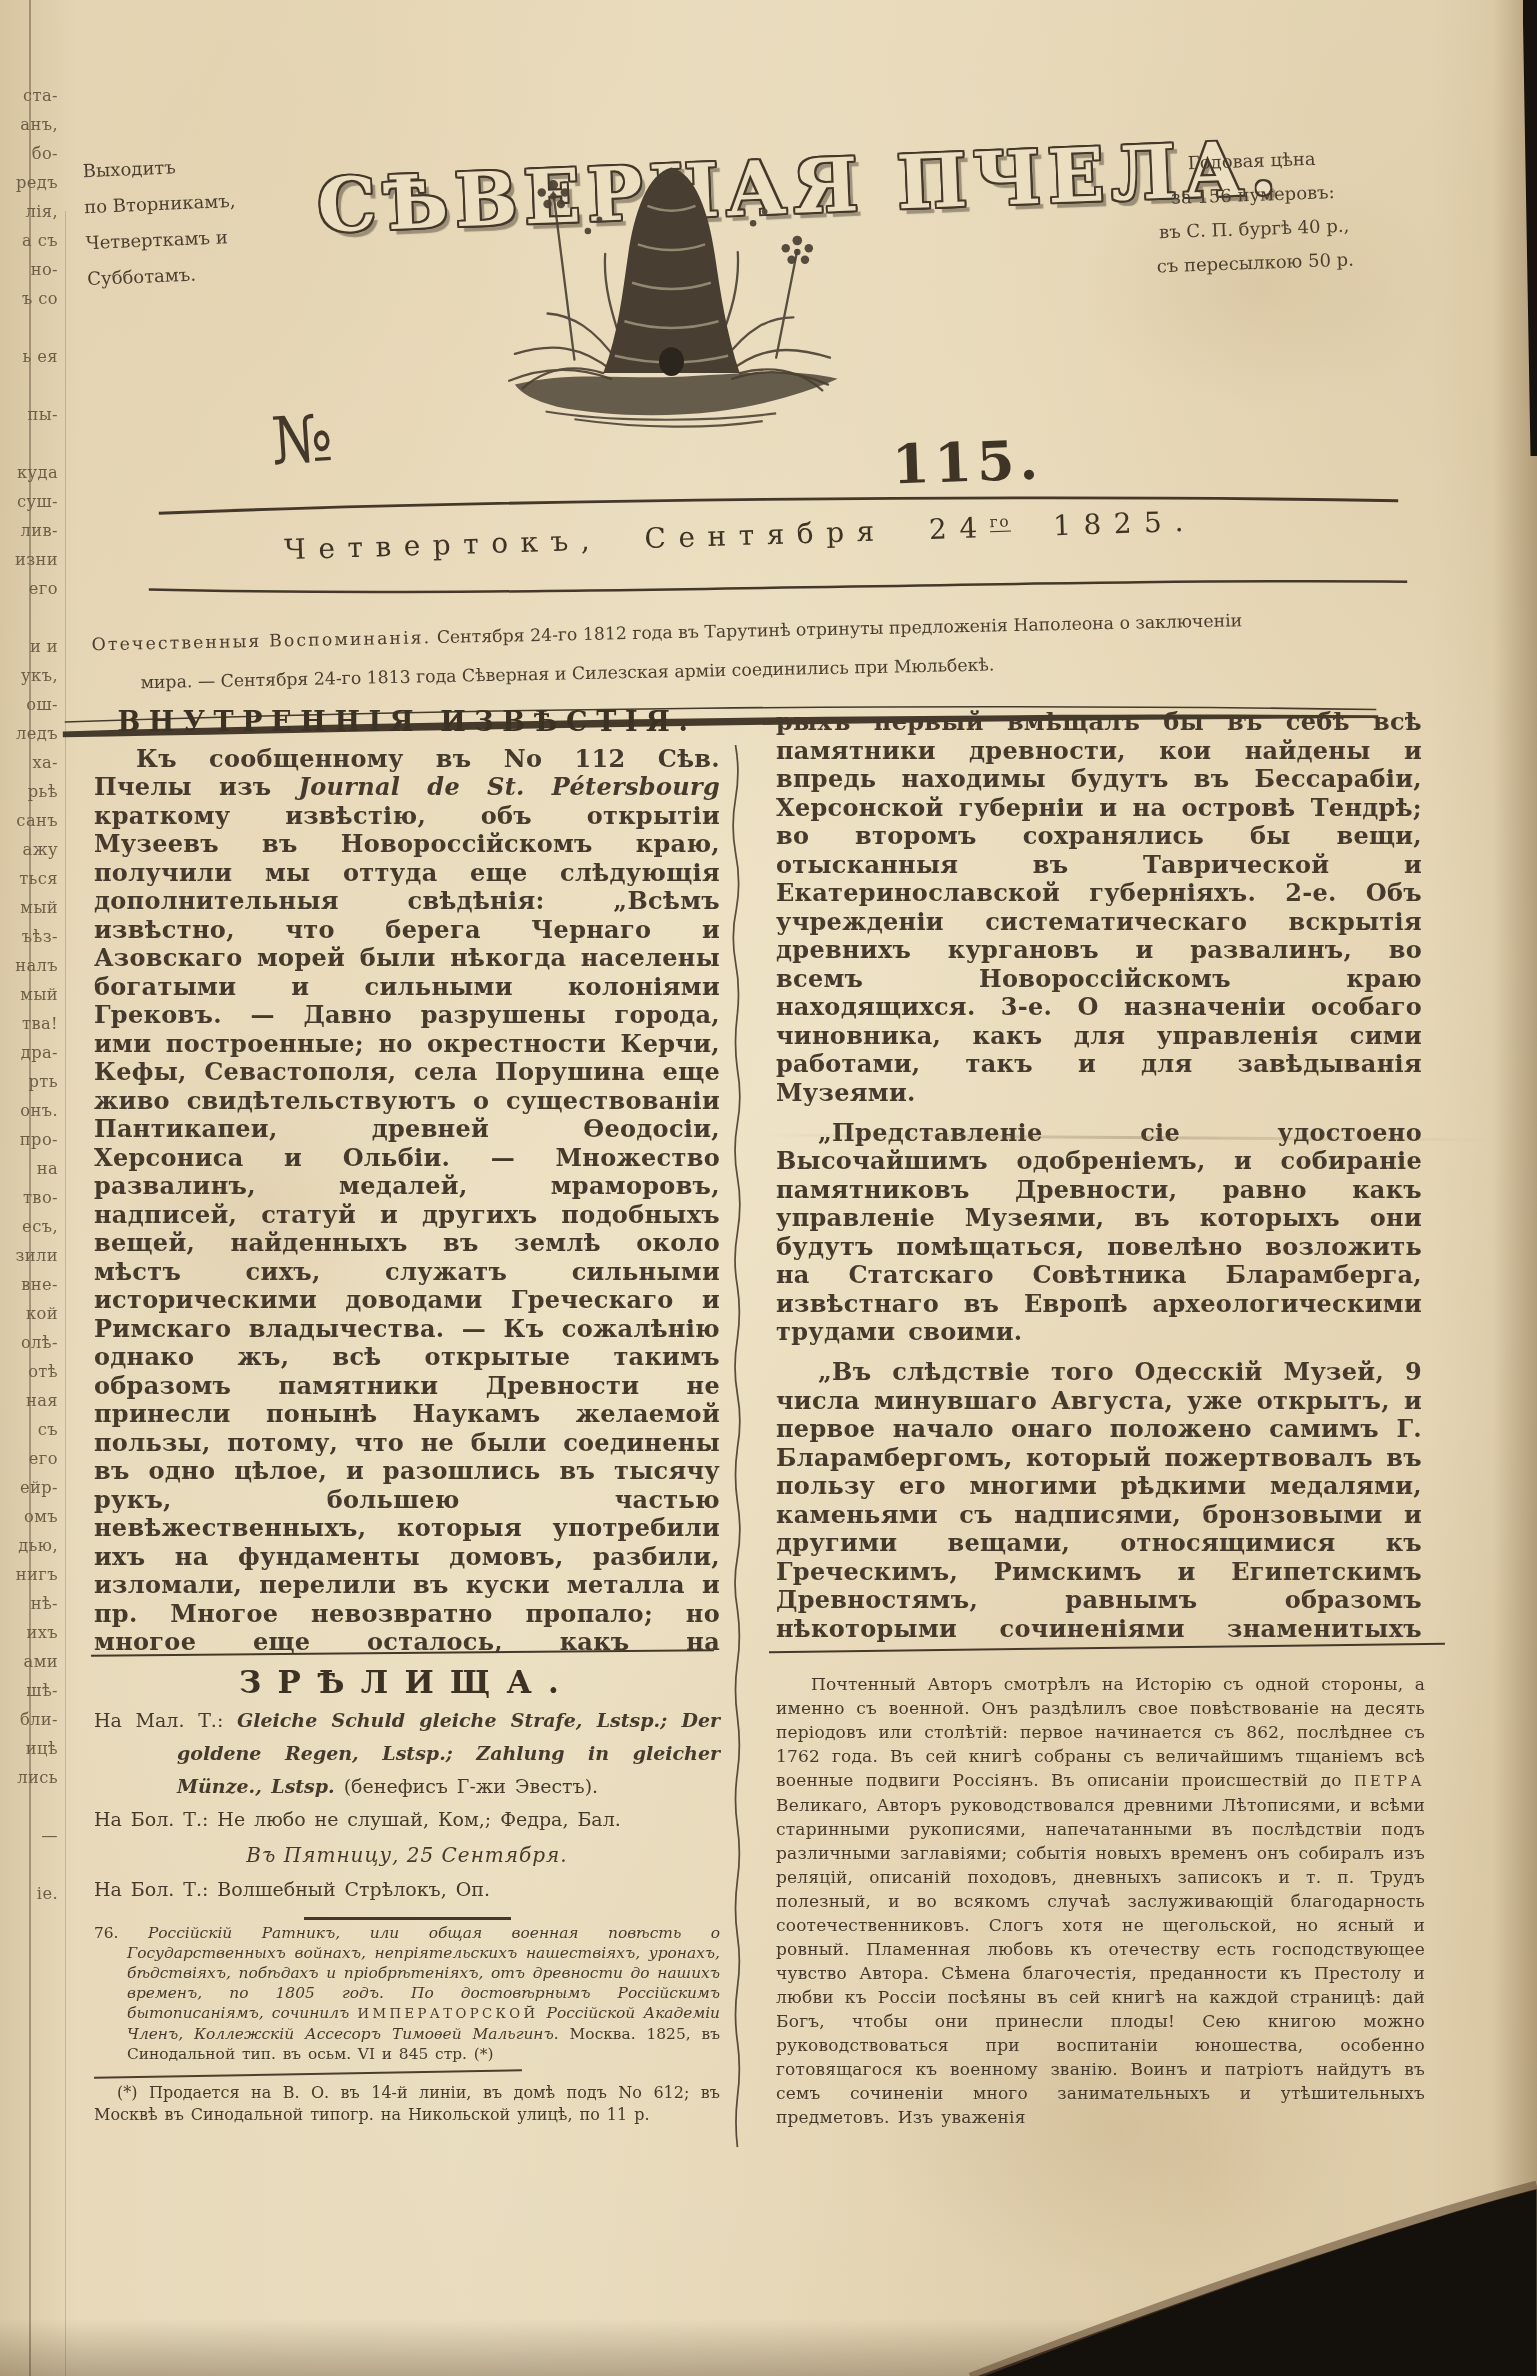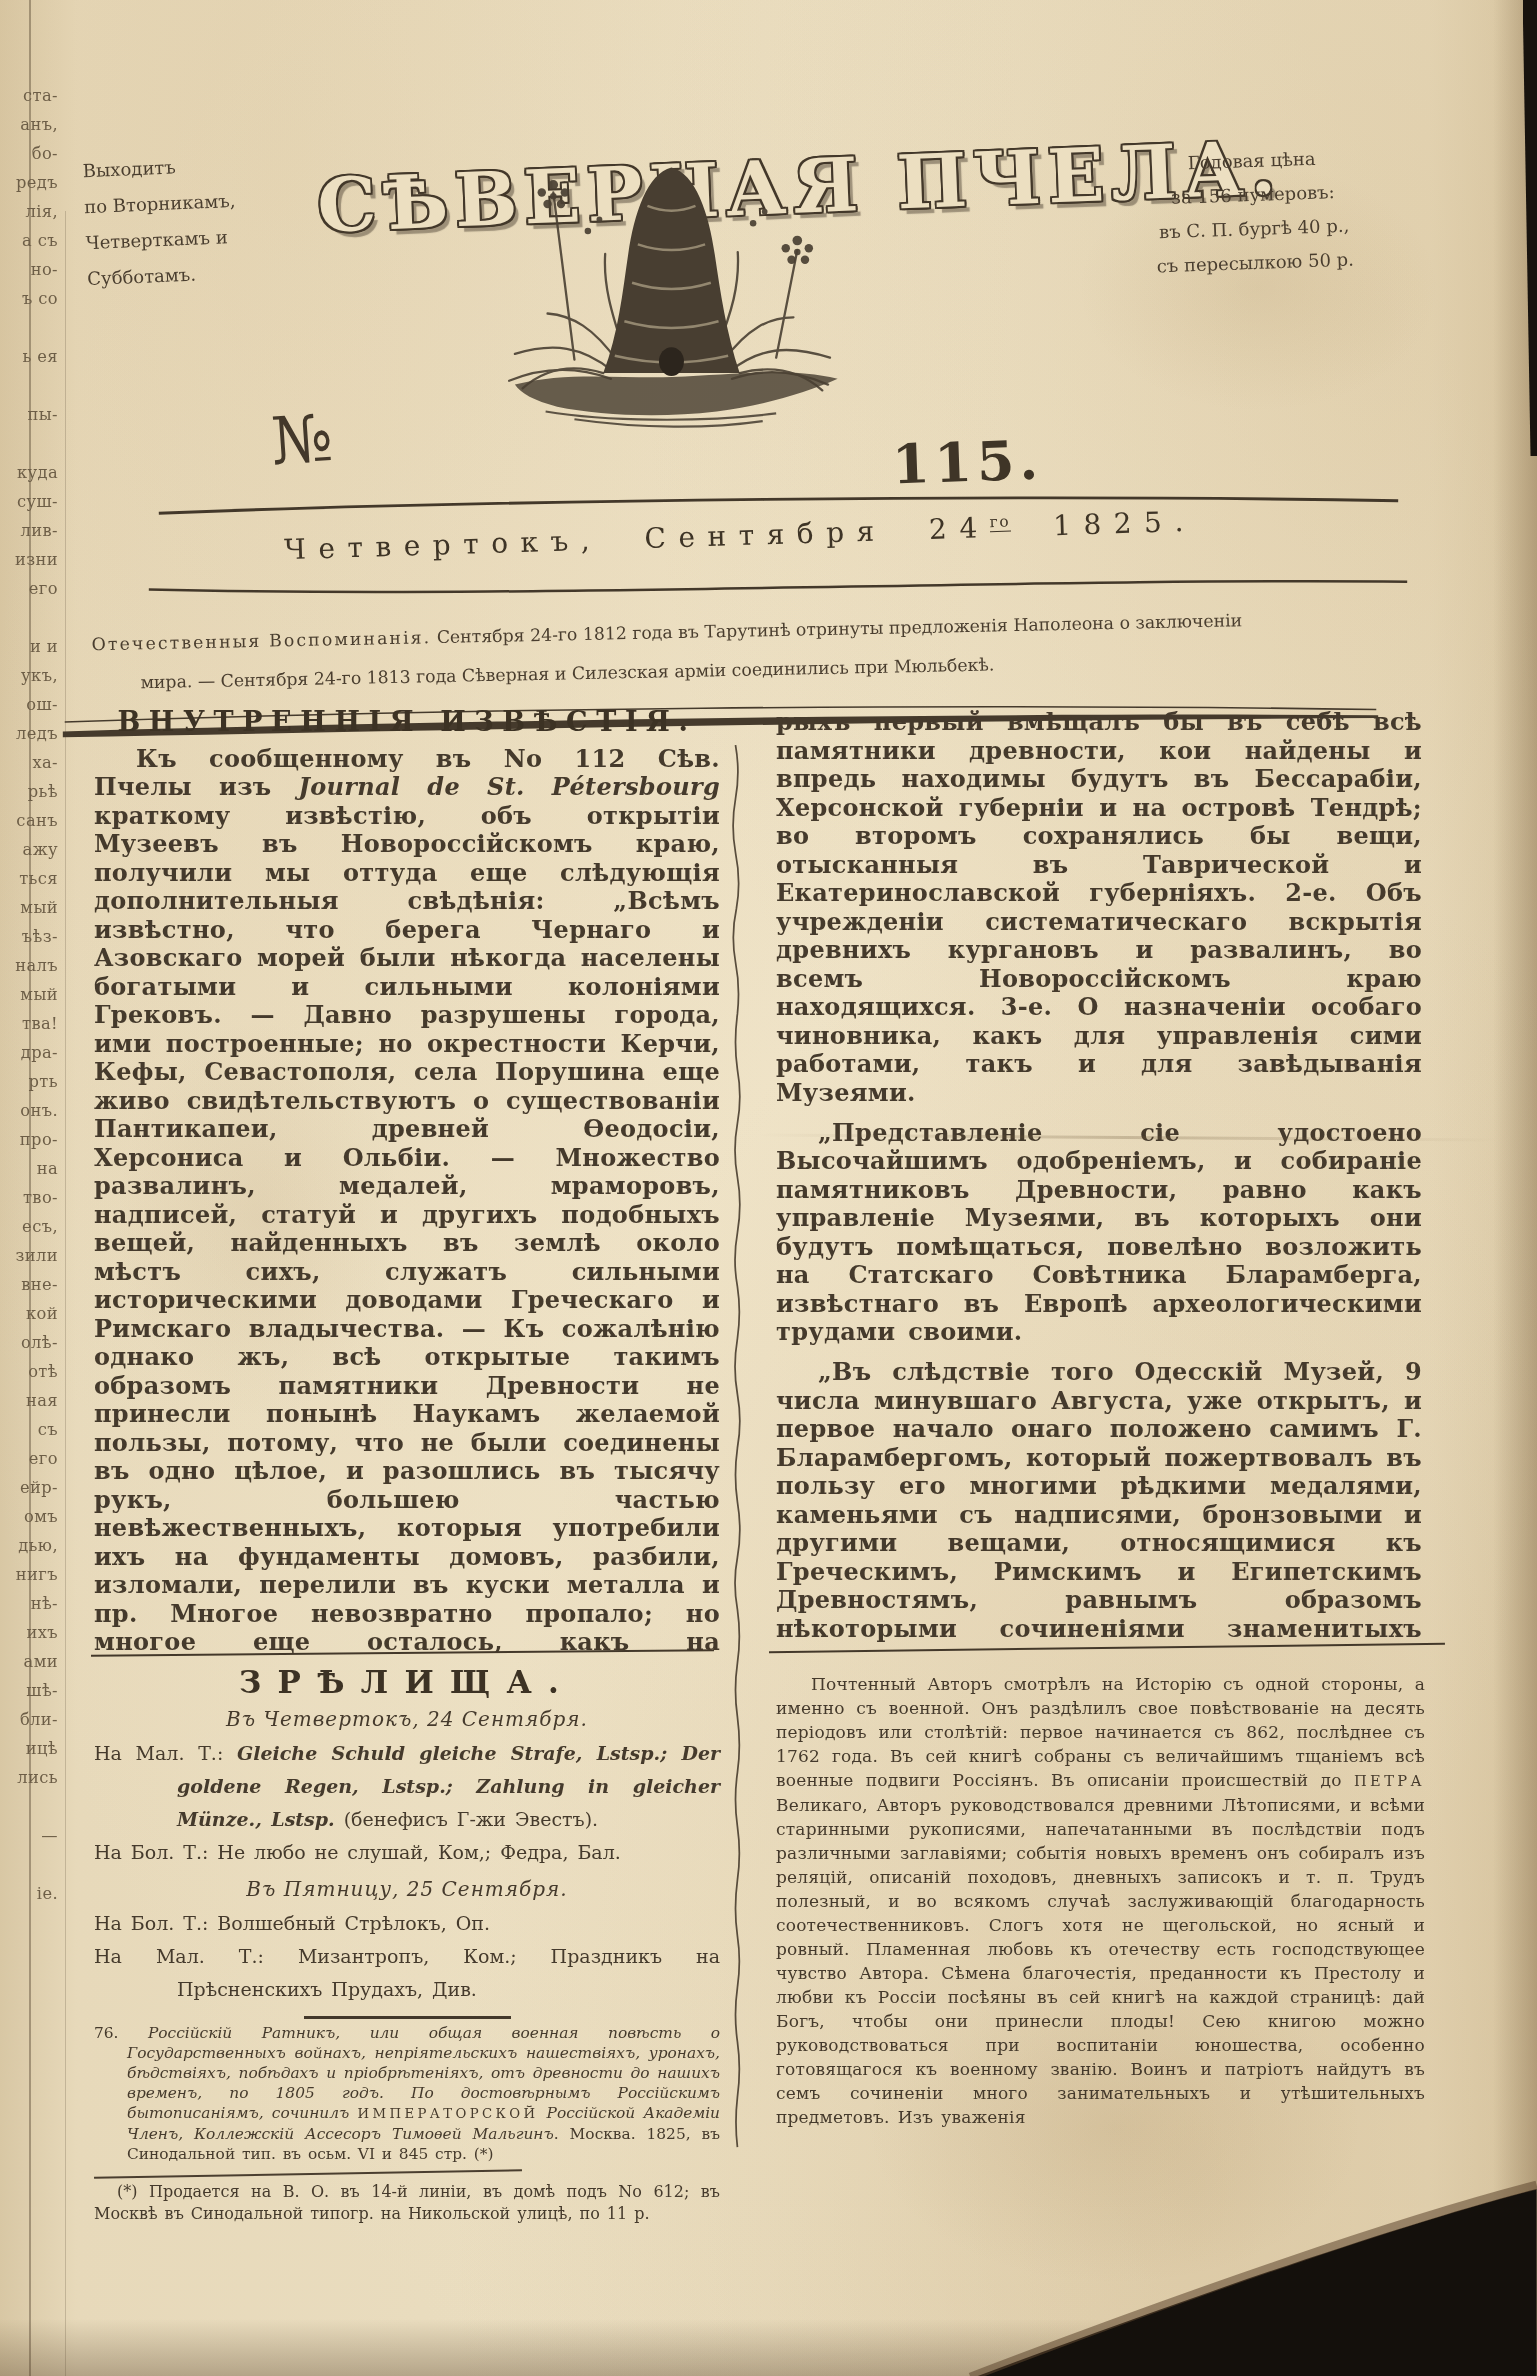--- a/index.html
+++ b/index.html
@@ -252,26 +252,24 @@
 
   <div class="lcol-art">
     <div class="sec-title">ВНУТРЕННІЯ ИЗВѢСТІЯ.</div>
     <p class="body-par indent"><span class="seg">Къ сообщенному въ No 112 Сѣв. Пчелы изъ </span><span class="seg i">Journal de St. Pétersbourg</span><span class="seg"> краткому извѣстію, объ открытіи Музеевъ въ Новороссійскомъ краю, получили мы оттуда еще слѣдующія дополнительныя свѣдѣнія: „Всѣмъ извѣстно, что берега Чернаго и Азовскаго морей были нѣкогда населены богатыми и сильными колоніями Грековъ. — Давно разрушены города, ими построенные; но окрестности Керчи, Кефы, Севастополя, села Порушина еще живо свидѣтельствуютъ о существованіи Пантикапеи, древней Ѳеодосіи, Херсониса и Ольбіи. — Множество развалинъ, медалей, мраморовъ, надписей, статуй и другихъ подобныхъ вещей, найденныхъ въ землѣ около мѣстъ сихъ, служатъ сильными историческими доводами Греческаго и Римскаго владычества. — Къ сожалѣнію однако жъ, всѣ открытые такимъ образомъ памятники Древности не принесли понынѣ Наукамъ желаемой пользы, потому, что не были соединены въ одно цѣлое, и разошлись въ тысячу рукъ, большею частью невѣжественныхъ, которыя употребили ихъ на фундаменты домовъ, разбили, изломали, перелили въ куски металла и пр. Многое невозвратно пропало; но многое еще осталось, какъ на поверхности земли, такъ и въ нѣдрахъ ея. — Для спасенія того, что уже открыто, но разсѣяно, и для отысканія того, что еще остается погребеннымъ въ курганахъ и развалинахъ, Новороссійскій Генералъ-Губернаторъ, Графъ Воронцовъ, въ Апрѣлѣ мѣсяцѣ текущаго года, имѣлъ счастіе представить </span><span class="seg sc">Государю Императору:</span><span class="seg"> 1-е Объ учрежденіи въ Одессѣ и Керчи двухъ Музеевъ, изъ кото-</span></p>
   </div>
 
   <div class="hr" style="left:91px;top:1652px;width:623px;height:2.4px;transform:rotate(-.5deg)"></div>
 
   <div class="spec">
     <div class="spec-title">ЗРѢЛИЩА.</div>
-    <div class="spec-day">Въ Четвертокъ, 24 Сентября.</div>
     <p class="spec-line"><span class="seg">На Мал. Т.: </span><span class="seg frak">Gleiche Schuld gleiche Strafe, Lstsp.; Der goldene Regen, Lstsp.; Zahlung in gleicher Münze., Lstsp.</span><span class="seg"> (бенефисъ Г-жи Эвестъ).</span></p>
     <p class="spec-line">На Бол. Т.: Не любо не слушай, Ком,; Федра, Бал.</p>
     <div class="spec-day">Въ Пятницу, 25 Сентября.</div>
     <p class="spec-line">На Бол. Т.: Волшебный Стрѣлокъ, Оп.</p>
-    <p class="spec-line">На Мал. Т.: Мизантропъ, Ком.; Праздникъ на Прѣсненскихъ Прудахъ, Див.</p>
     <div class="rule-mini"></div>
     <p class="book-entry"><span class="seg">76. </span><span class="seg i">Россійскій Ратникъ, или общая военная повѣсть о Государственныхъ войнахъ, непріятельскихъ нашествіяхъ, уронахъ, бѣдствіяхъ, побѣдахъ и пріобрѣтеніяхъ, отъ древности до нашихъ временъ, по 1805 годъ. По достовѣрнымъ Россійскимъ бытописаніямъ, сочинилъ </span><span class="seg sc">ИМПЕРАТОРСКОЙ</span><span class="seg i"> Россійской Академіи Членъ, Коллежскій Ассесоръ Тимоѳей Мальгинъ</span><span class="seg">. Москва. 1825, въ Синодальной тип. въ осьм. VI и 845 стр. (*)</span></p>
     <div class="rule-foot"></div>
     <p class="footnote">(*) Продается на В. О. въ 14-й линіи, въ домѣ подъ No 612; въ Москвѣ въ Синодальной типогр. на Никольской улицѣ, по 11 р.</p>
   </div>
 
   <div class="rcol">
     <p class="body-par">рыхъ первый вмѣщалъ бы въ себѣ всѣ памятники древности, кои найдены и впредь находимы будутъ въ Бессарабіи, Херсонской губерніи и на островѣ Тендрѣ; во второмъ сохранялись бы вещи, отысканныя въ Таврической и Екатеринославской губерніяхъ. 2-е. Объ учрежденіи систематическаго вскрытія древнихъ кургановъ и развалинъ, во всемъ Новороссійскомъ краю находящихся. 3-е. О назначеніи особаго чиновника, какъ для управленія сими работами, такъ и для завѣдыванія Музеями.</p>
     <p class="body-par indent">„Представленіе сіе удостоено Высочайшимъ одобреніемъ, и собираніе памятниковъ Древности, равно какъ управленіе Музеями, въ которыхъ они будутъ помѣщаться, повелѣно возложить на Статскаго Совѣтника Бларамберга, извѣстнаго въ Европѣ археологическими трудами своими.</p>
     <p class="body-par indent"><span class="seg">„Въ слѣдствіе того Одесскій Музей, 9 числа минувшаго Августа, уже открытъ, и первое начало онаго положено самимъ Г. Бларамбергомъ, который пожертвовалъ въ пользу его многими рѣдкими медалями, каменьями съ надписями, бронзовыми и другими вещами, относящимися къ Греческимъ, Римскимъ и Египетскимъ Древностямъ, равнымъ образомъ нѣкоторыми сочиненіями знаменитыхъ Археологовъ. — Въ пополненіе къ сему основанію, ожидаются въ скоромъ времени еще другія, уже обѣщанныя, приношенія. Между тѣмъ, всѣмъ мѣстнымъ начальствамъ Новороссійскаго края предписано, сколько возможно, содѣйствовать обогащенію какъ Одесскаго открытаго Музея, такъ и Керченскаго, который долженъ быть немедленно открытъ. </span><span class="seg i">Одесса</span><span class="seg">, 29 Августа 1825.“</span></p>

